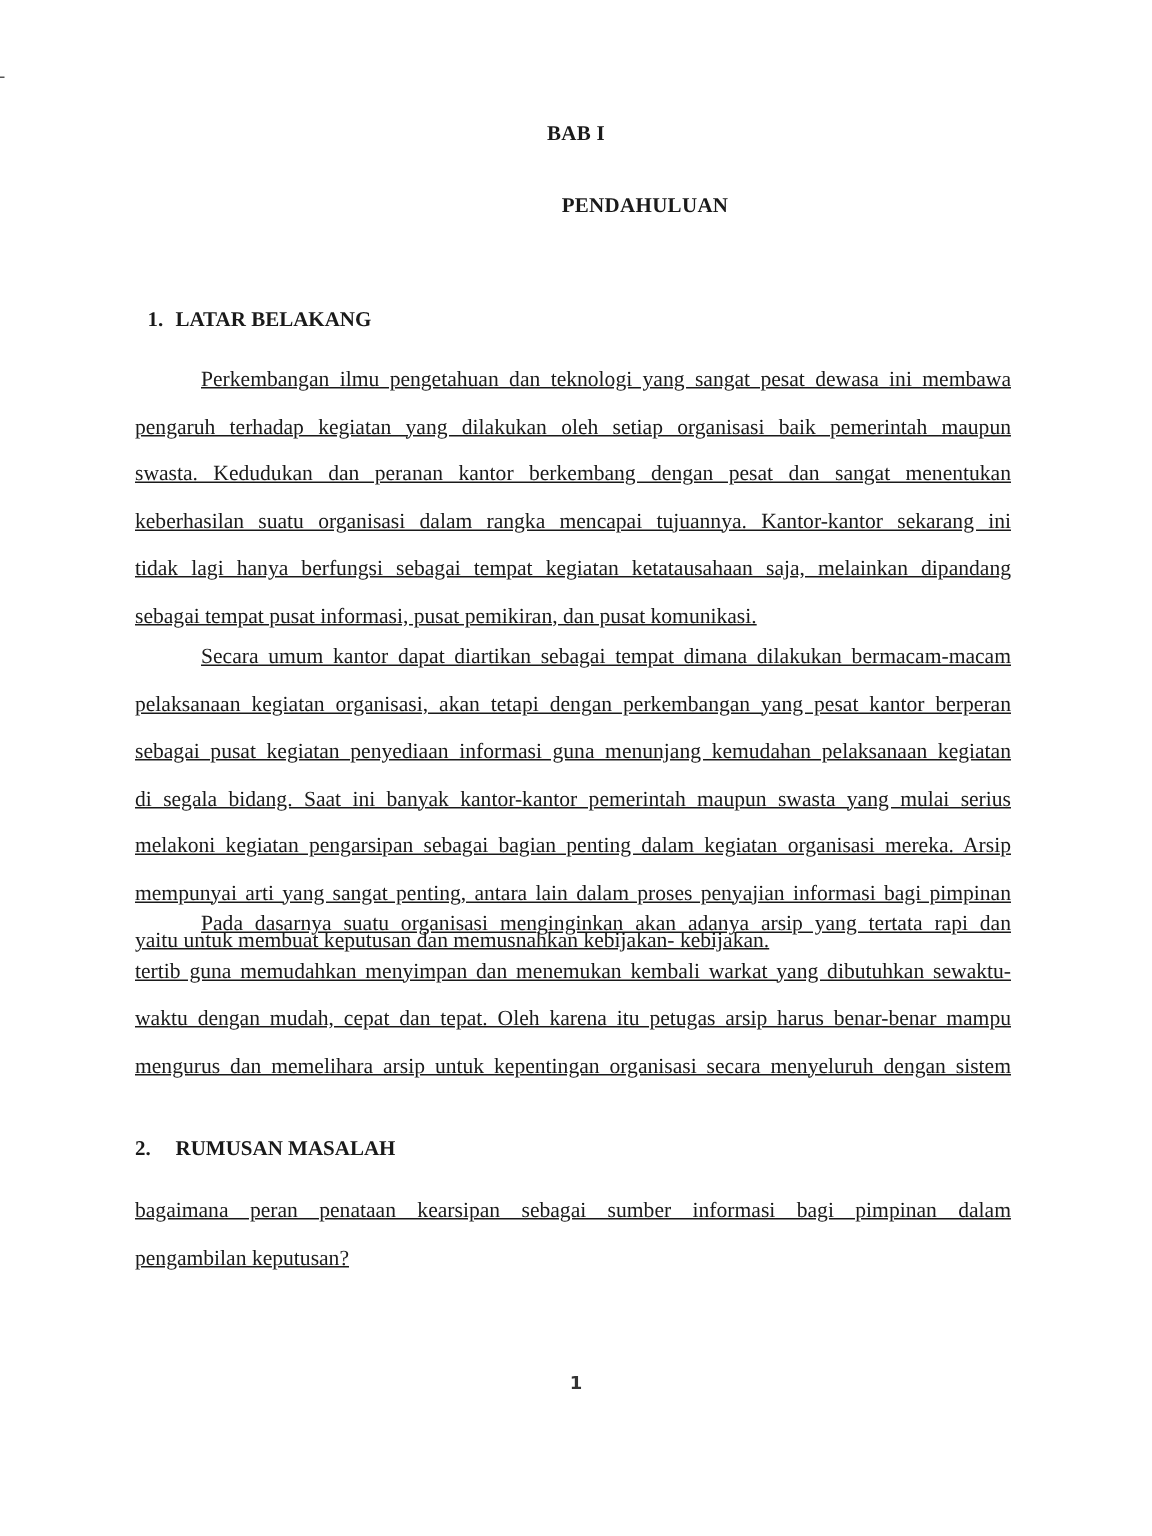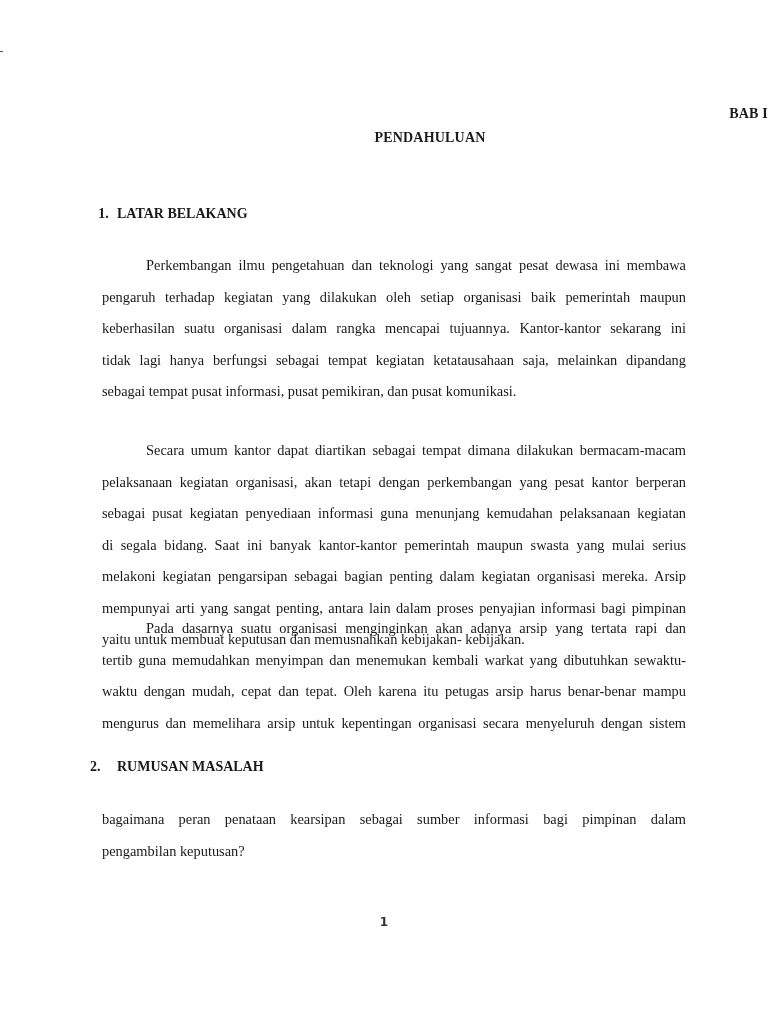--- a/index.html
+++ b/index.html
@@ -46,21 +46,22 @@
       width: 27px;
     }
     .para {
       position: absolute;
       left: 90px;
       width: 584px;
       font-size: 14.4px;
       line-height: 31.5px;
       text-align: justify;
       text-indent: 44px;
-      margin: 12px;
+      margin: 0;
+      text-decoration: underline;
     }
     .para .line {
       display: block;
       text-align: justify;
       text-align-last: justify;
       white-space: nowrap;
       text-indent: 0;
       height: 31.5px;
     }
     .para .line.first {
@@ -79,30 +80,31 @@
       font-weight: bold;
       color: #333;
     }
   </style>
 </head>
 <body>
 
 <div class="page">
   <div class="corner-mark"></div>
 
-  <div class="chapter-title" style="top:106px;text-align:right;">BAB I</div>
+  <div class="chapter-title" style="top:82px;">BAB I</div>
   <div class="chapter-title" style="top:130px;margin-left:46px;">PENDAHULUAN</div>
 
   <div class="section-heading" style="top:206px;text-align:center;">
     <span class="num">1.</span><span>LATAR BELAKANG</span>
   </div>
 
   <div class="para" style="top:238px;">
     <span class="line first">Perkembangan ilmu pengetahuan dan teknologi yang sangat  pesat  dewasa ini  membawa</span>
     <span class="line">pengaruh terhadap kegiatan yang dilakukan  oleh setiap organisasi baik pemerintah maupun</span>
+    <span class="line">swasta. Kedudukan dan peranan kantor berkembang dengan pesat dan sangat menentukan</span>
     <span class="line">keberhasilan suatu organisasi dalam rangka mencapai tujuannya. Kantor-kantor sekarang ini</span>
     <span class="line">tidak lagi hanya berfungsi sebagai tempat kegiatan ketatausahaan saja, melainkan dipandang</span>
     <span class="line last">sebagai tempat pusat informasi, pusat pemikiran, dan pusat komunikasi.</span>
   </div>
 
   <div class="para" style="top:423px;">
     <span class="line first">Secara umum kantor dapat diartikan sebagai tempat dimana dilakukan  bermacam-macam</span>
     <span class="line">pelaksanaan kegiatan organisasi, akan tetapi dengan perkembangan yang pesat kantor berperan</span>
     <span class="line">sebagai pusat kegiatan penyediaan informasi guna menunjang kemudahan pelaksanaan kegiatan</span>
     <span class="line">di segala bidang. Saat ini banyak kantor-kantor pemerintah maupun swasta yang mulai serius</span>

